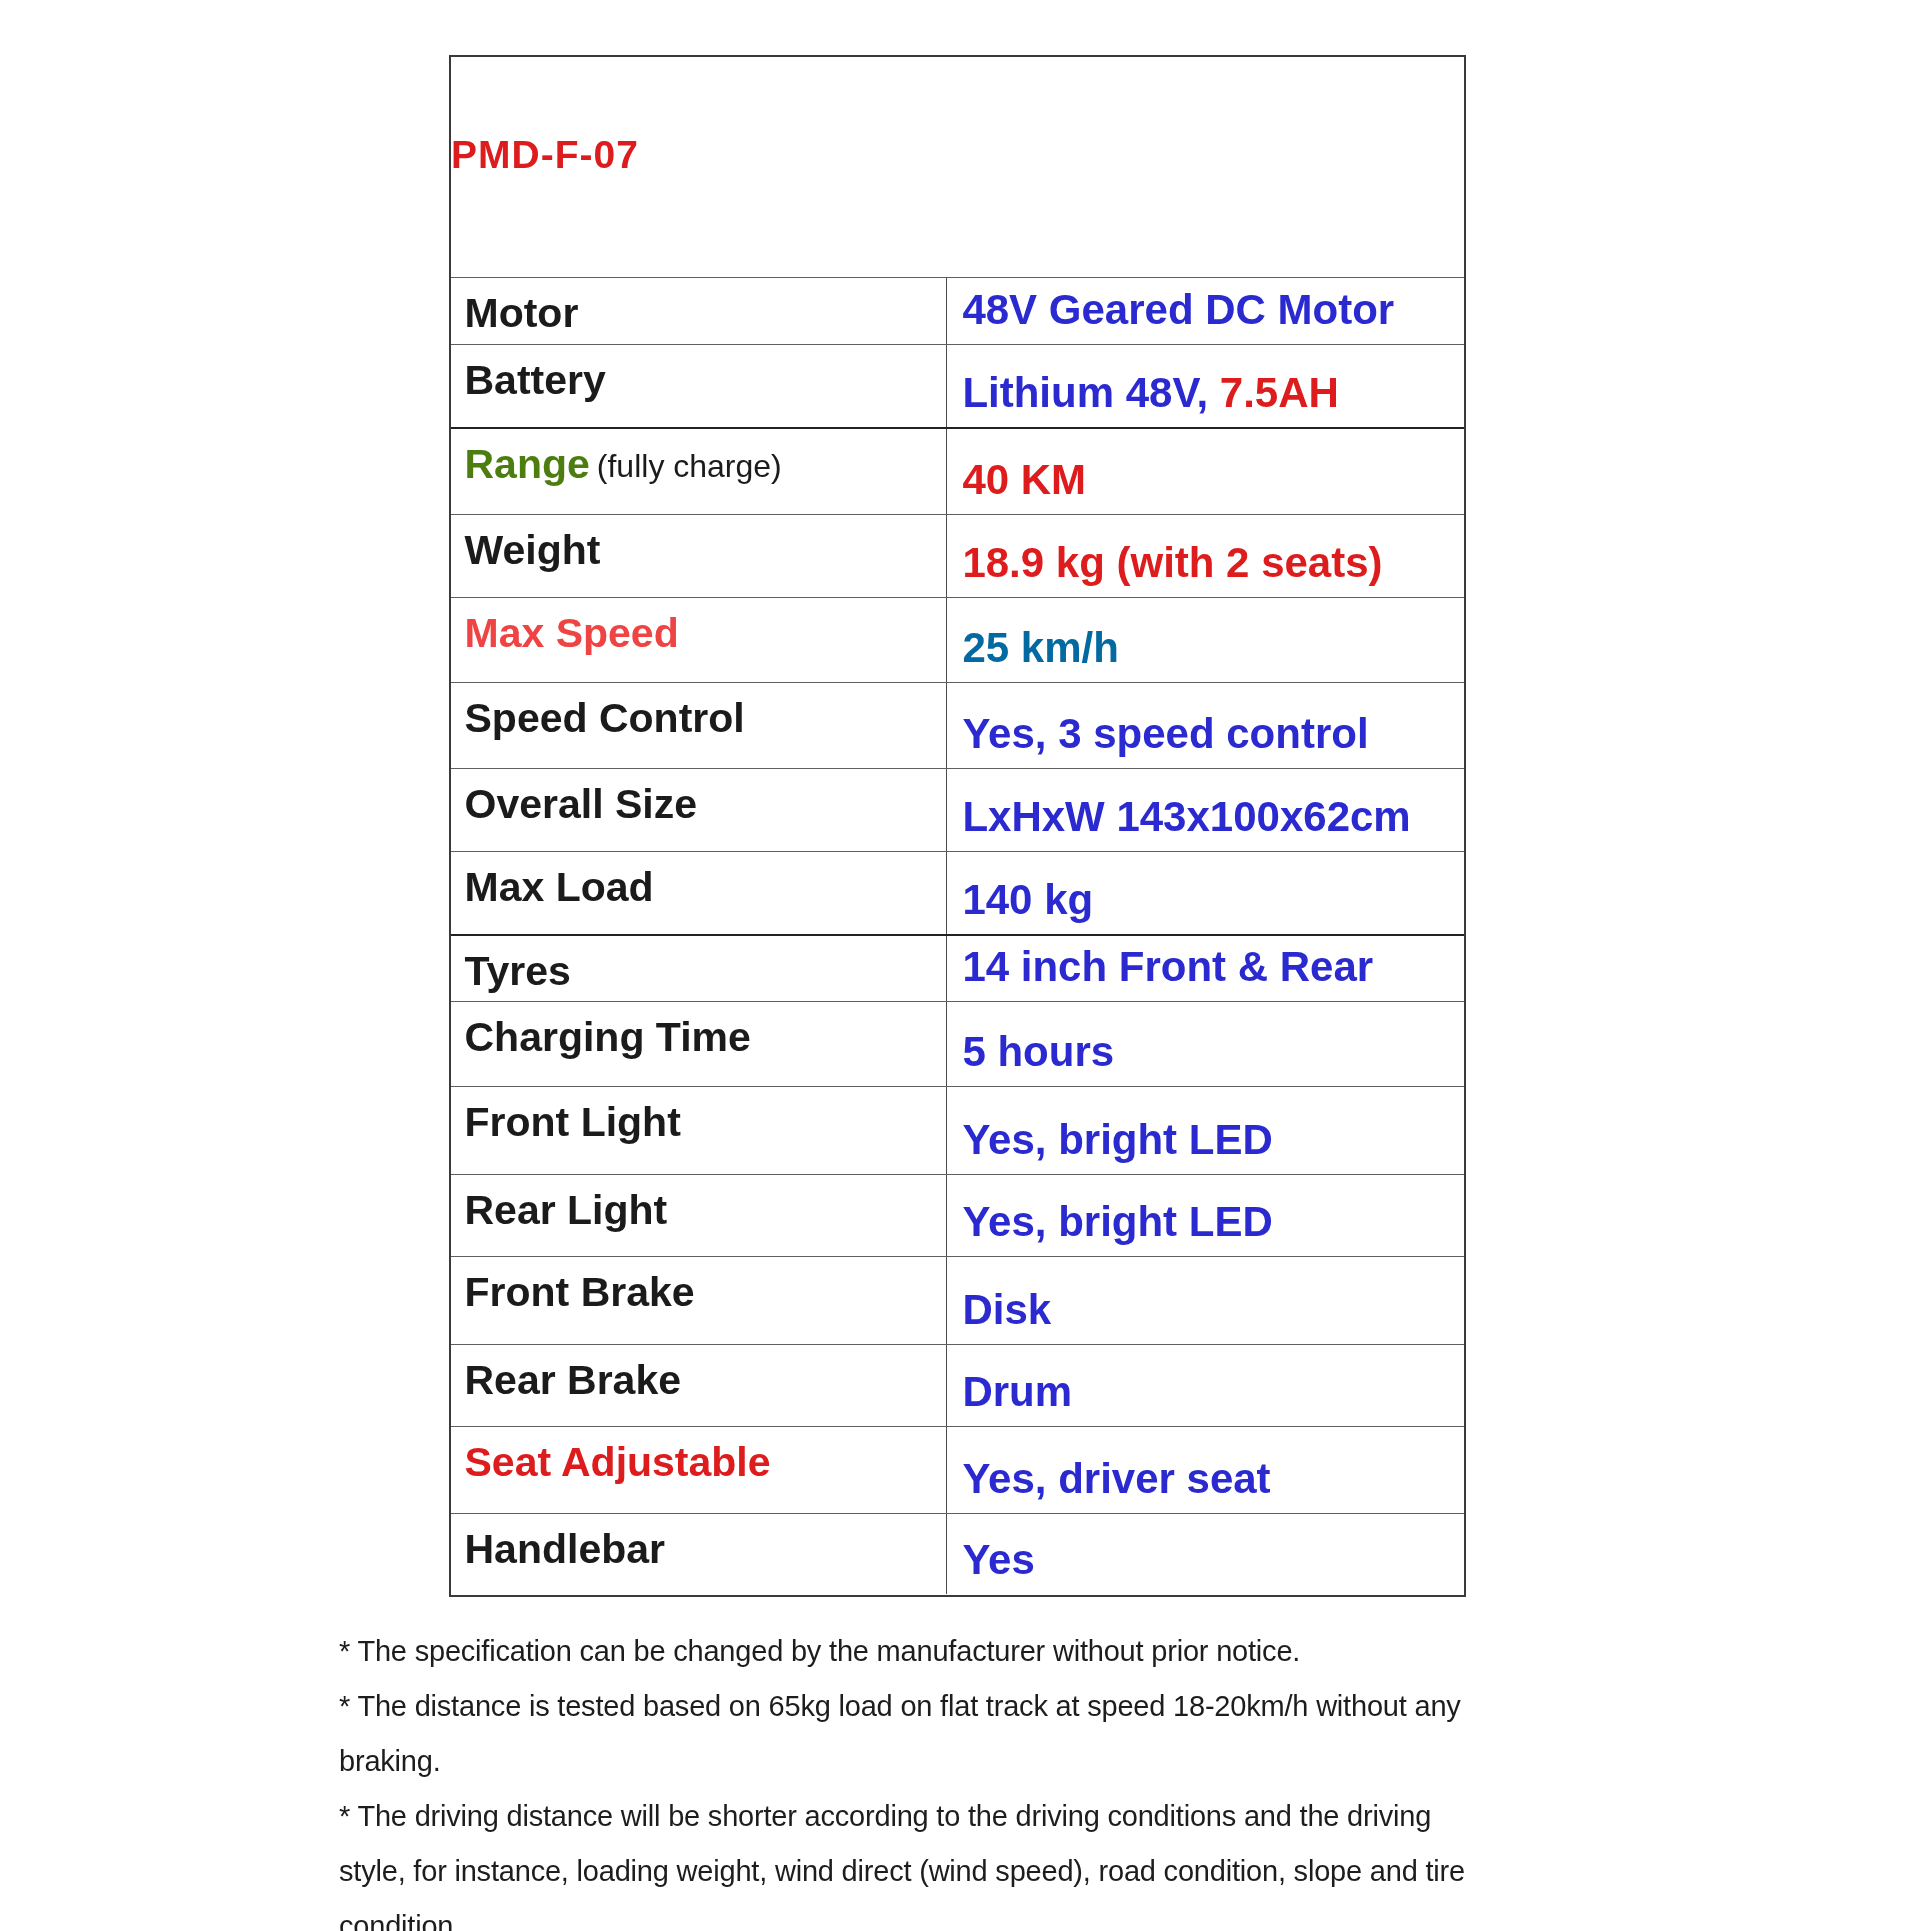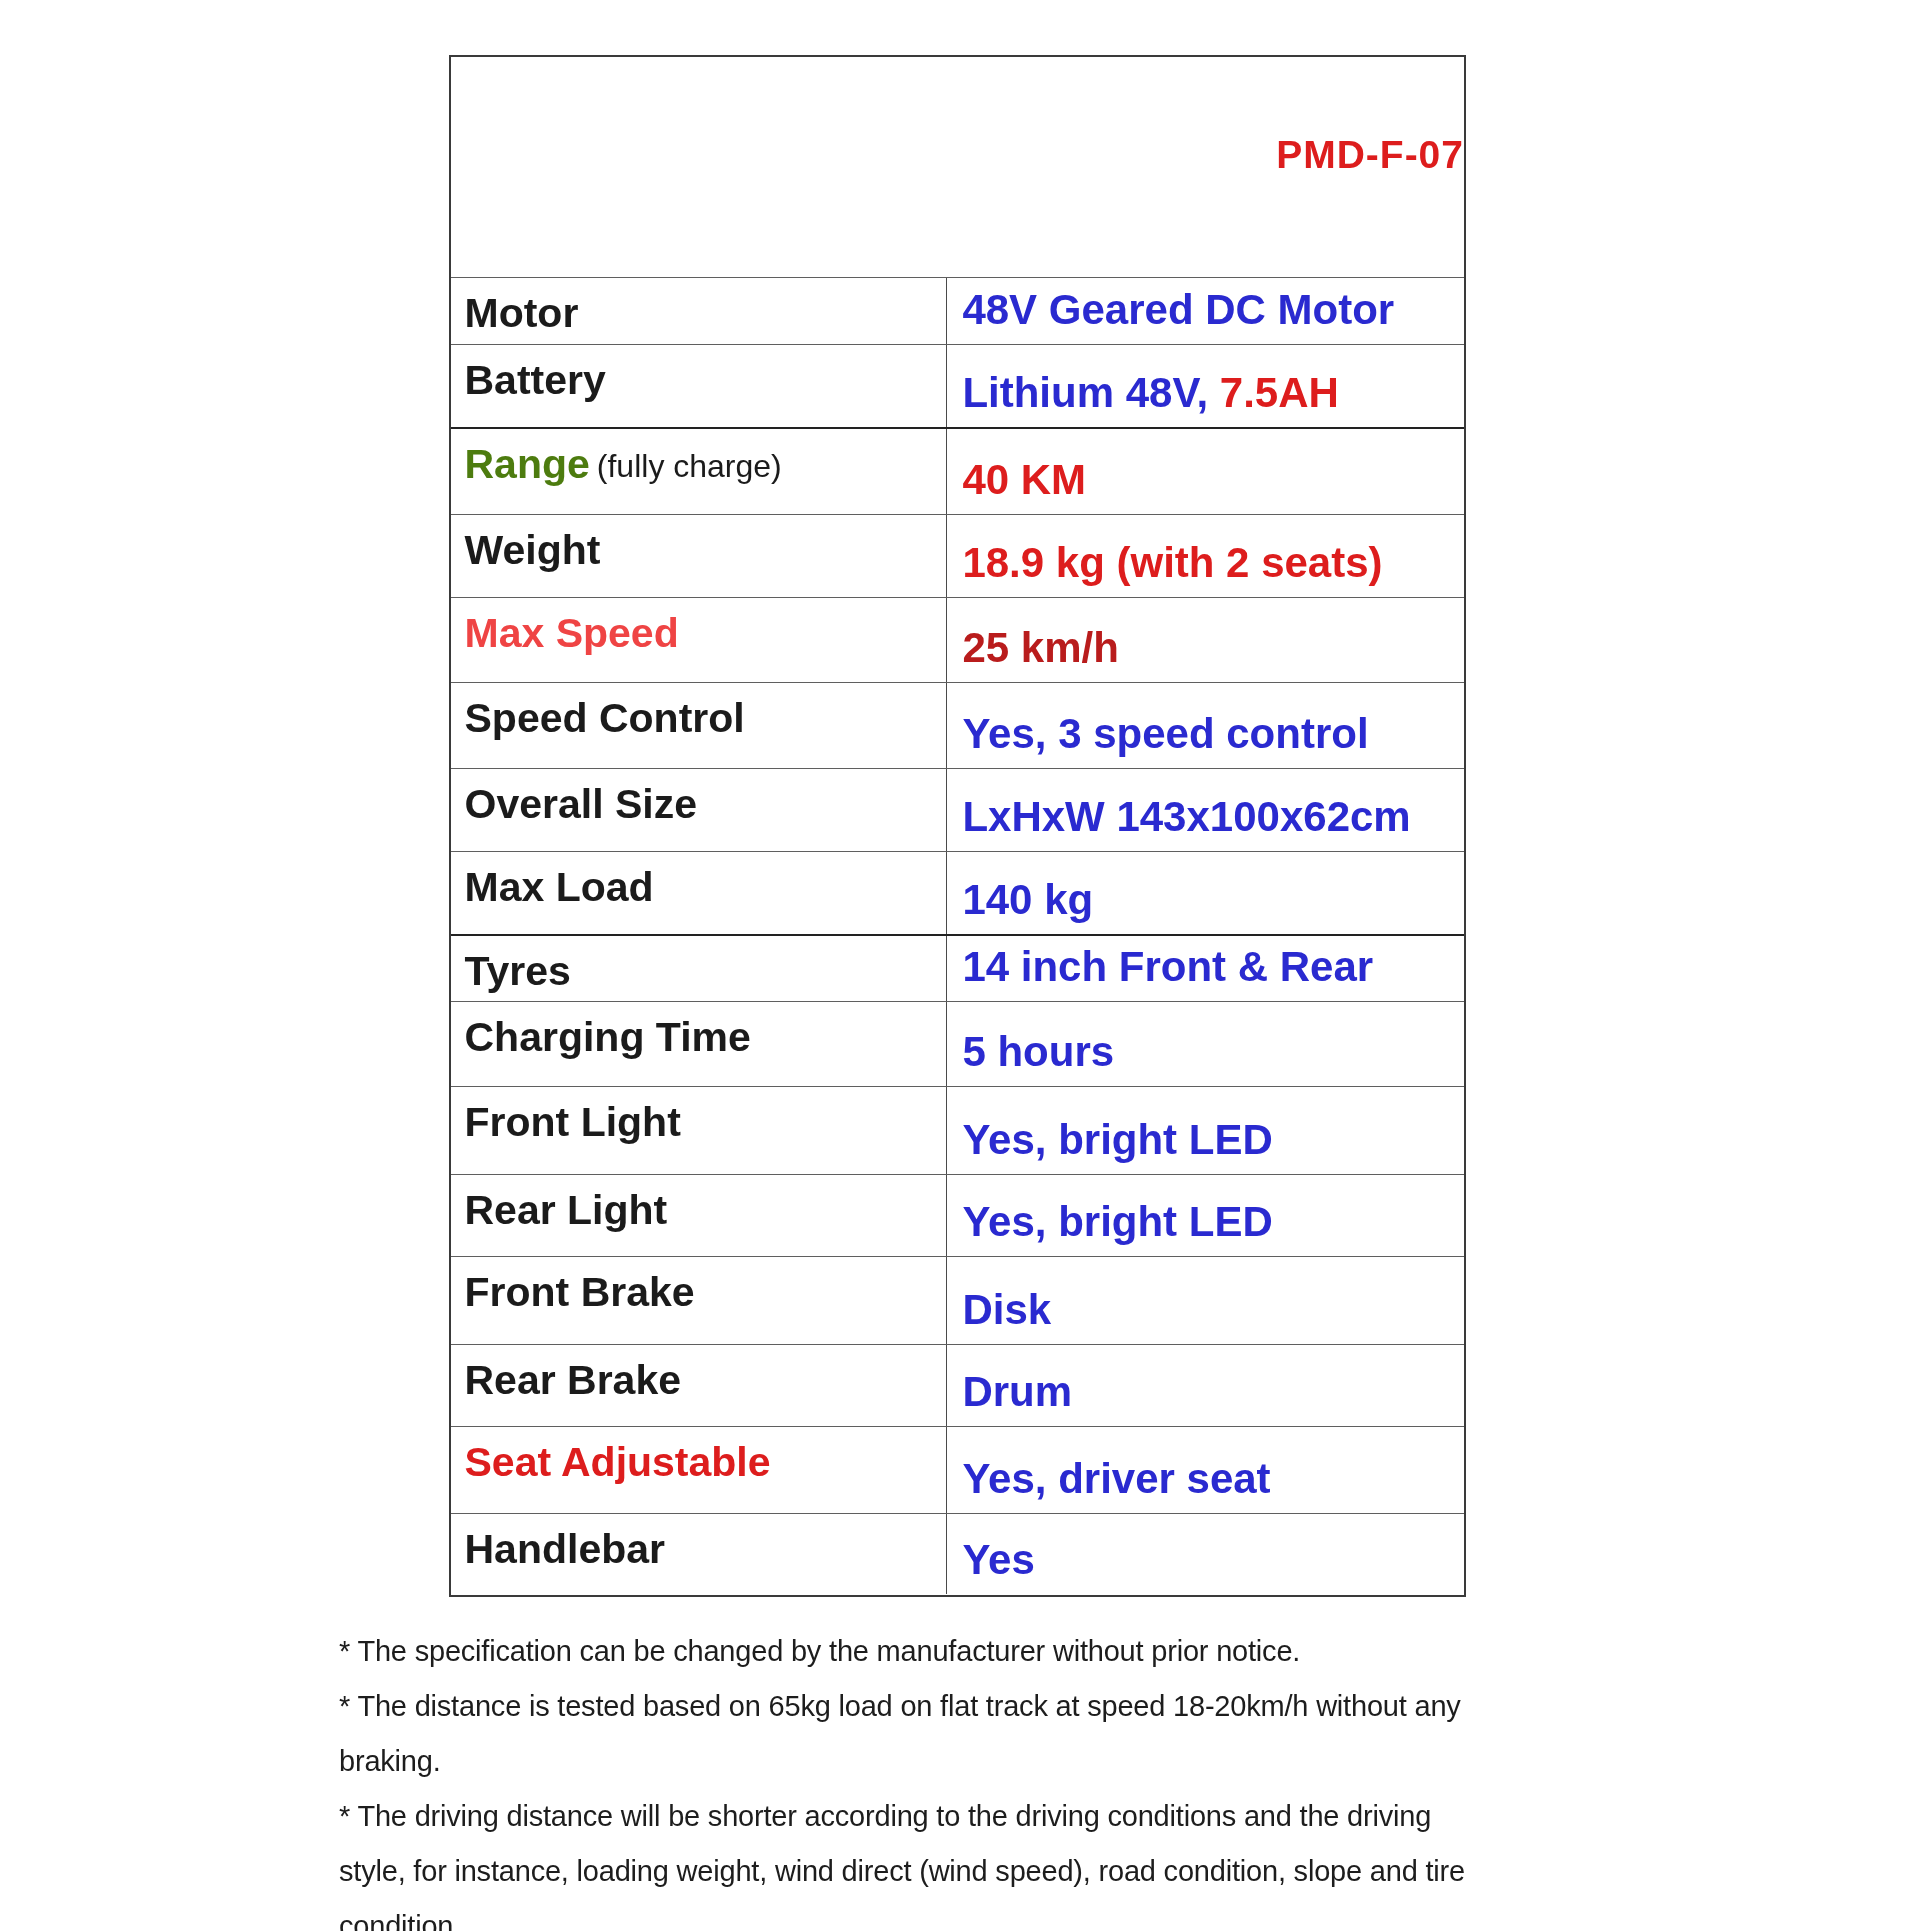--- a/index.html
+++ b/index.html
@@ -16,21 +16,21 @@
     width:1017px;height:1542px;
     border:2.9px solid #3a3a3a;
     box-sizing:border-box;
     background:#ffffff;
   }
   .thead{
     height:220px;
     box-sizing:border-box;
     display:flex;
     align-items:center;
-    justify-content:flex-end;
+    justify-content:flex-start;
     padding-bottom:25px;
   }
   .model{
     font-size:39px;
     font-weight:bold;
     letter-spacing:1px;
   }
   .row{
     display:flex;
     box-sizing:border-box;
@@ -137,21 +137,21 @@
         <span class="v2"></span>
       </div>
   </div>
 
   <div class="row" style="height:85px">
     <div class="cl">
         <span class="lab" style="color: #ef4444;">Max Speed</span>
         <span class="sfx"></span>
       </div>
     <div class="cv">
-        <span class="v1" style="color: #b91c1c;">25 km/h</span>
+        <span class="v1" style="color: #0369a1;">25 km/h</span>
         <span class="v2"></span>
       </div>
   </div>
 
   <div class="row" style="height:86px">
     <div class="cl">
         <span class="lab" style="color: rgb(27, 27, 27);">Speed Control</span>
         <span class="sfx"></span>
       </div>
     <div class="cv">

